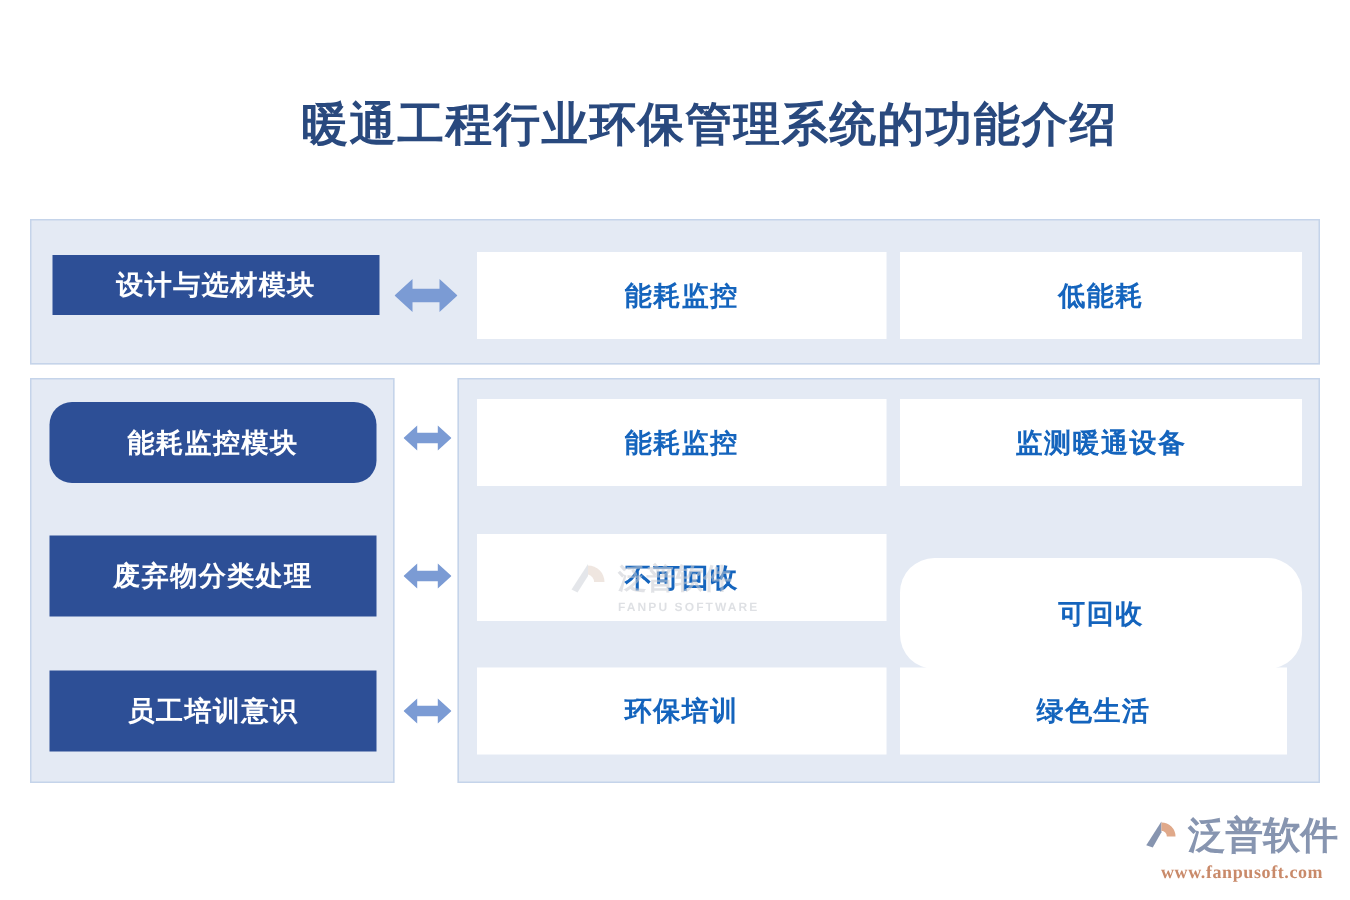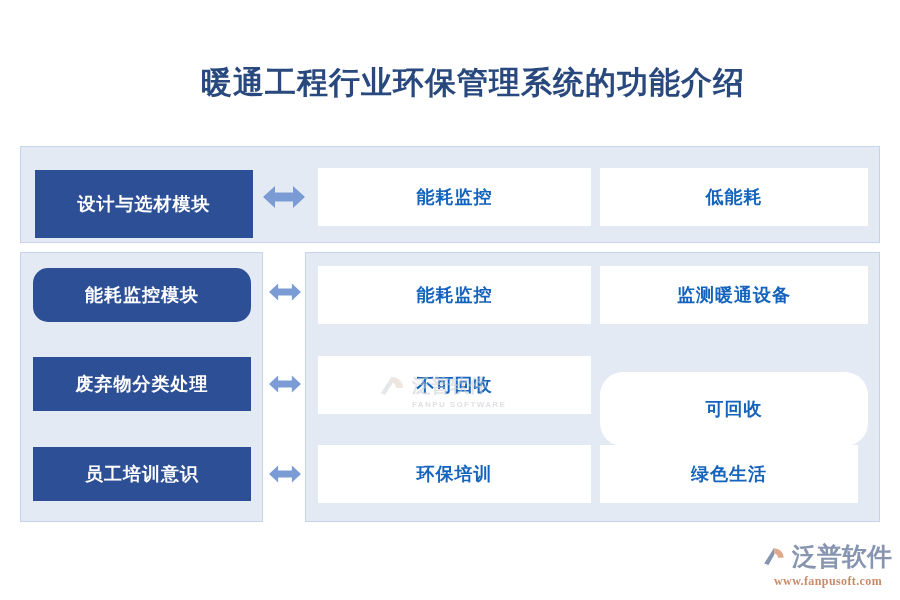--- a/index.html
+++ b/index.html
@@ -64,21 +64,21 @@
     font-family: "Liberation Serif", "DejaVu Serif", serif;
     font-size: 18px;
     font-weight: 700;
     letter-spacing: 1px;
     display: flex;
     align-items: center;
     justify-content: center;
     box-sizing: border-box;
     white-space: nowrap;
   }
-  #chip-0 { left: 35px;  top: 170px; width: 218px; height: 68px; }
+  #chip-0 { left: 35px;  top: 170px; width: 218px; height: 40px; }
   #chip-1 { left: 33px;  top: 268px; width: 218px; height: 54px; border-radius: 15px; }
   #chip-2 { left: 33px;  top: 357px; width: 218px; height: 54px; }
   #chip-3 { left: 33px;  top: 447px; width: 218px; height: 54px; }
 
   
   .arrow {
     position: absolute;
     width: 42px;
     height: 26px;
   }

